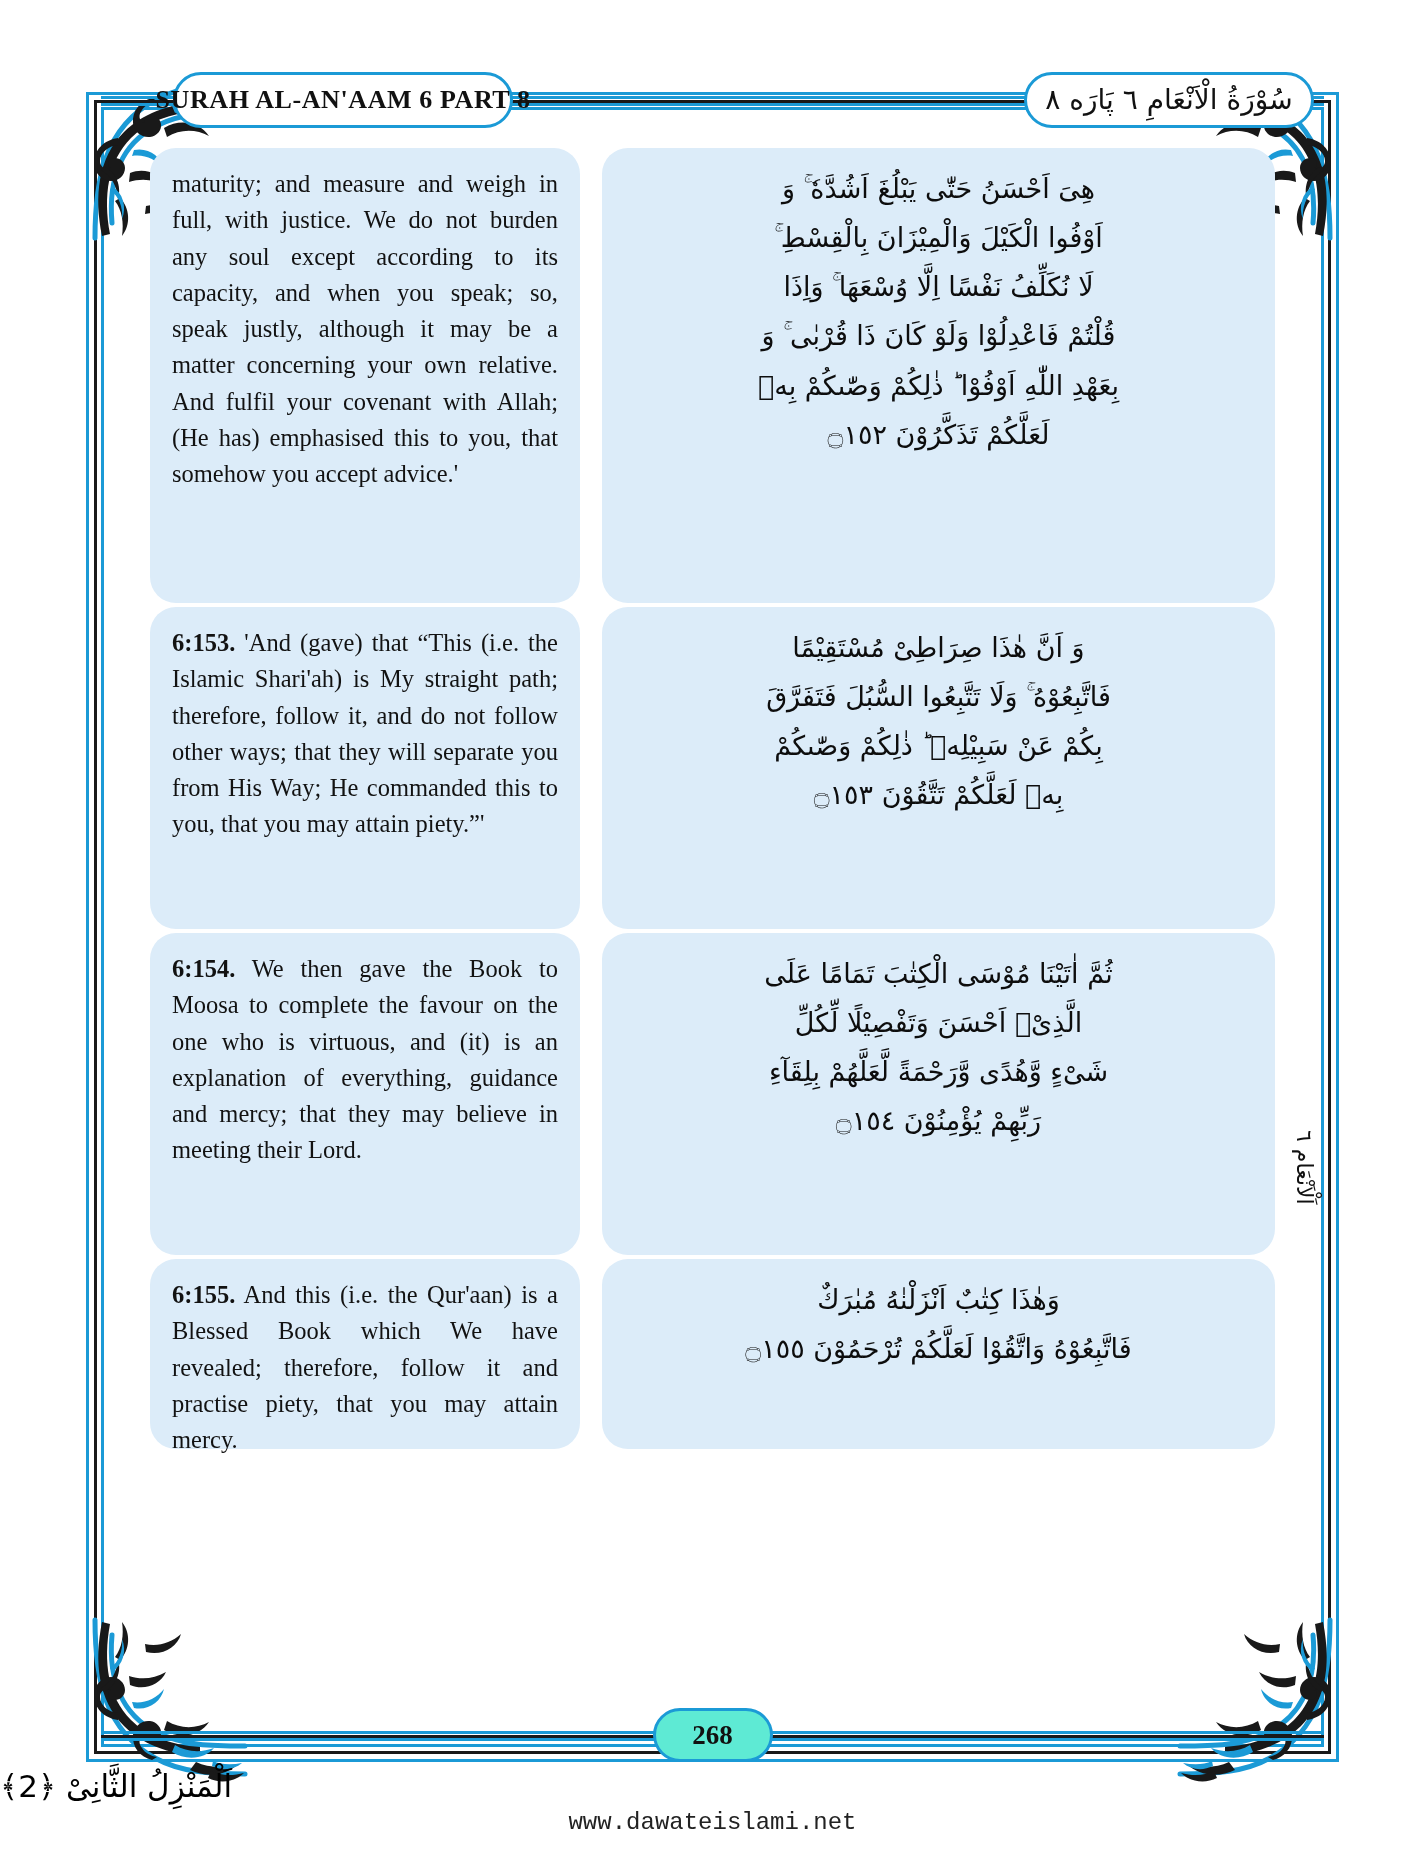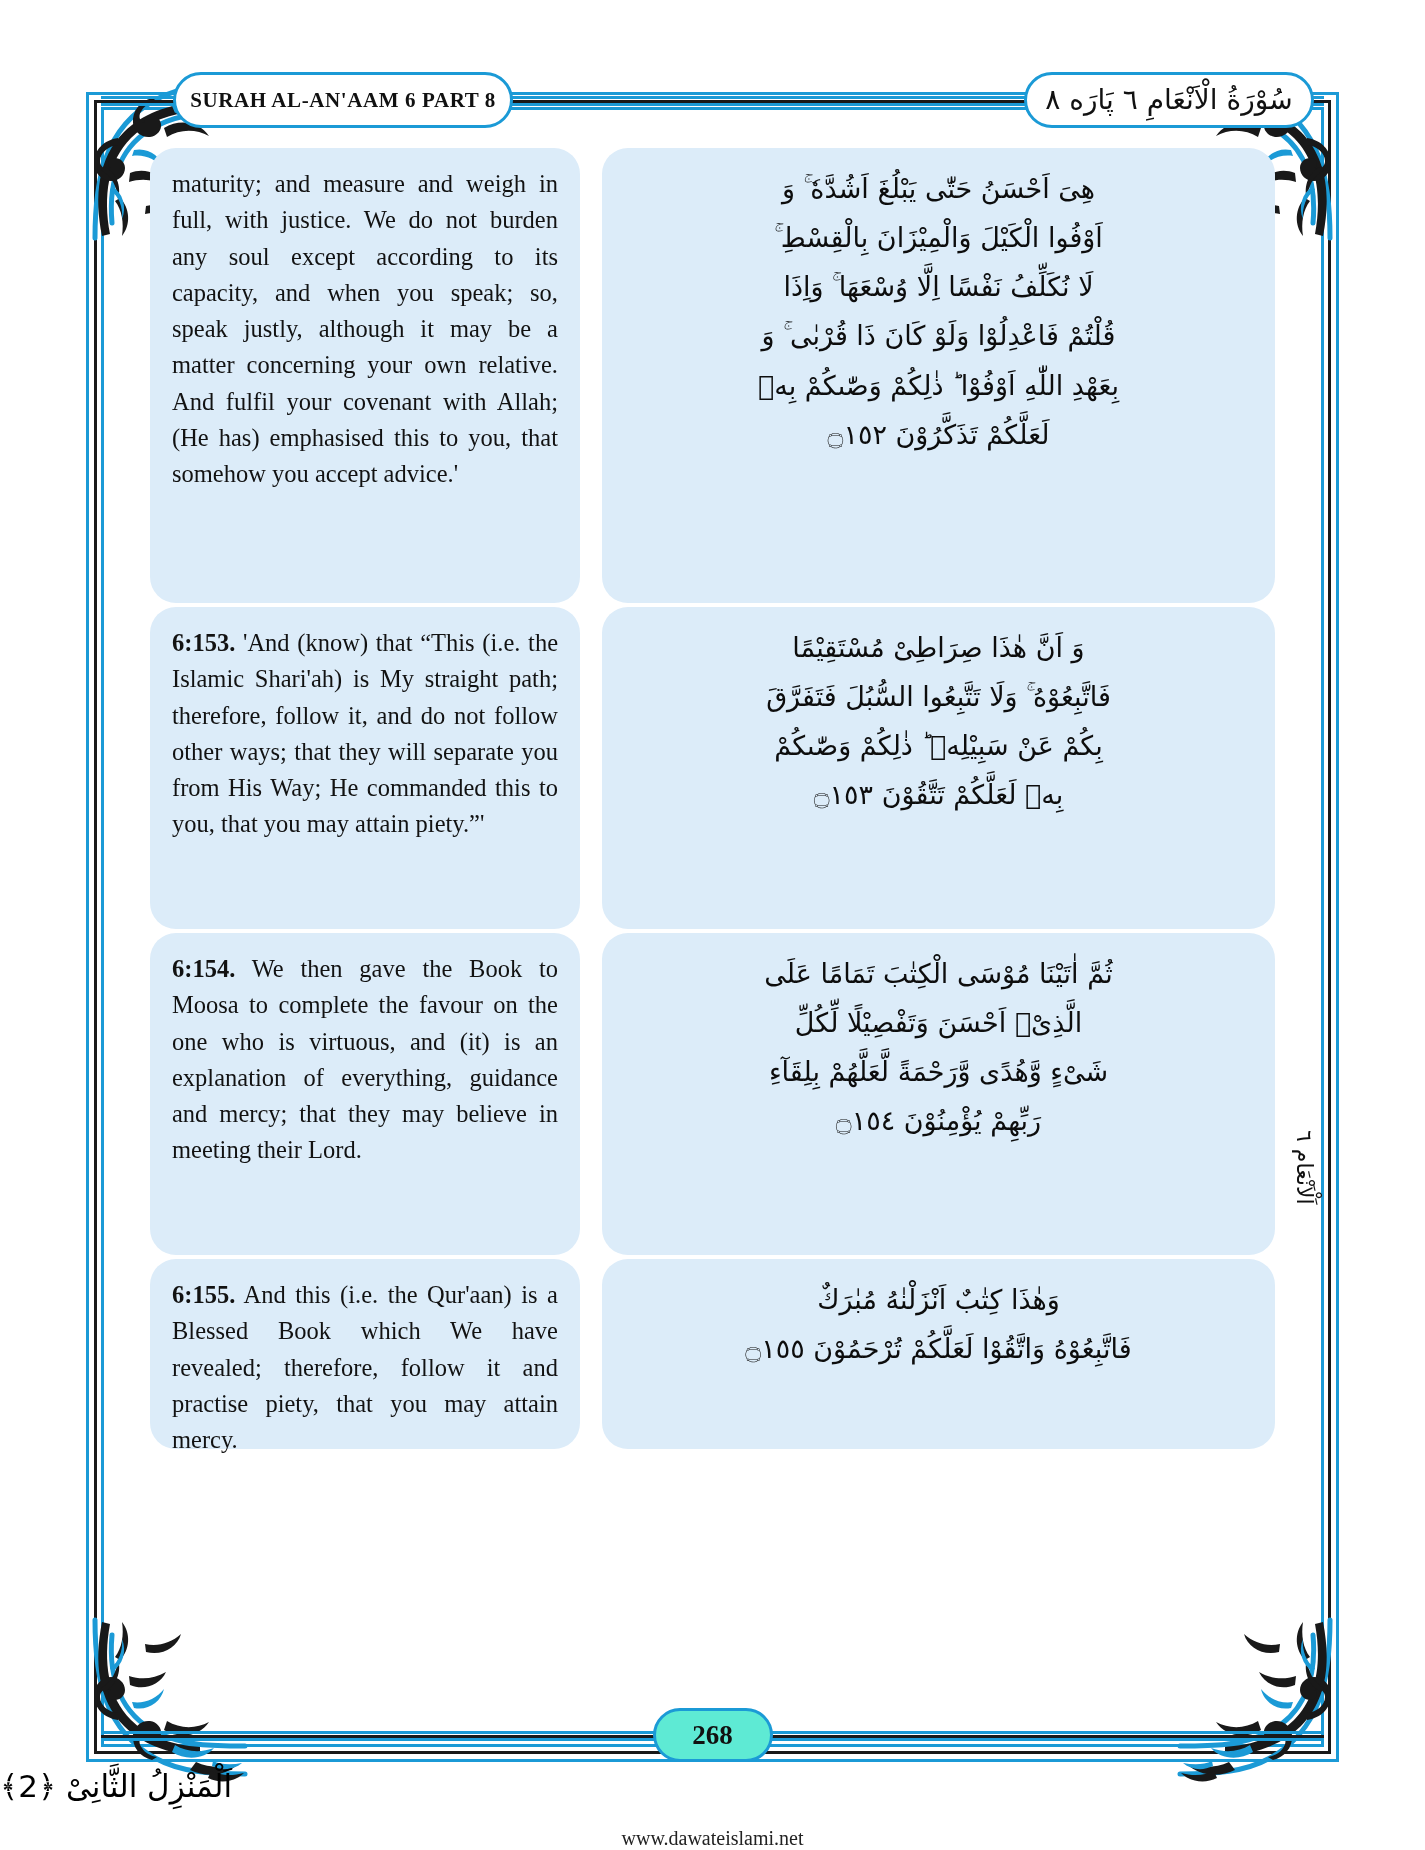--- a/index.html
+++ b/index.html
@@ -53,21 +53,21 @@
     position:absolute;top:0;height:56px;
     background:#ffffff;border:3px solid #1b9ad6;border-radius:30px;
     display:flex;align-items:center;justify-content:center;
     box-sizing:border-box;
   }
   .pill-left{left:72px;width:340px;}
   .pill-right{right:10px;width:290px;}
 
   .surah-en{
     font-family:"Liberation Serif", serif;
-    font-weight:bold;font-size:21px;letter-spacing:.6px;color:#111;
+    font-weight:bold;font-size:26px;letter-spacing:.6px;color:#111;
     white-space:nowrap;
   }
   .surah-ar{
     font-family:"DejaVu Sans", sans-serif;
     font-size:28px;color:#111;white-space:nowrap;direction:rtl;
     line-height:1;
   }
 
   
   .content{
@@ -141,22 +141,22 @@
     box-sizing:border-box;
   }
   .page-num{font-size:27px;font-weight:bold;color:#111;font-family:"Liberation Serif",serif;}
 
   .manzil{
     position:absolute;left:0;right:0;bottom:46px;text-align:left;
     font-family:"DejaVu Sans", sans-serif;font-size:31px;color:#000000;
     direction:rtl;
   }
   .site{
-    position:absolute;left:0;right:0;bottom:0;text-align:center;
-    font-family:Liberation Serif, serif;font-size:20px;color:#222;
+    position:absolute;left:0;right:0;bottom:14px;text-align:center;
+    font-family:Liberation Mono, monospace;font-size:24px;color:#222;
   }
 </style>
 </head>
 <body>
 
 <div class="page">
 
   <div class="frame-outer"></div>
   <div class="frame-mid"></div>
   <div class="frame-inner"></div>
@@ -279,21 +279,21 @@
   </div>
 
   <div class="content">
 
     <div class="col col-en">
       <div class="panel panel-en b1">
         <span class="vnum"></span><span>maturity; and measure and weigh in full, with justice. We do not burden any soul except according to its capacity, and when you speak; so, speak justly, although it may be a matter concerning your own relative. And fulfil your covenant with Allah; (He has) emphasised this to you, that somehow you accept advice.'</span>
       </div>
       <div class="panel panel-en b2">
         <span class="vnum">6:153.</span>
-        <span>'And (know) that “This (i.e. the Islamic Shari'ah) is My straight path; therefore, follow it, and do not follow other ways; that they will separate you from His Way; He commanded this to you, that you may attain piety.”'</span>
+        <span>'And (gave) that “This (i.e. the Islamic Shari'ah) is My straight path; therefore, follow it, and do not follow other ways; that they will separate you from His Way; He commanded this to you, that you may attain piety.”'</span>
       </div>
       <div class="panel panel-en b3">
         <span class="vnum">6:154.</span>
         <span>We then gave the Book to Moosa to complete the favour on the one who is virtuous, and (it) is an explanation of everything, guidance and mercy; that they may believe in meeting their Lord.</span>
       </div>
       <div class="panel panel-en b4">
         <span class="vnum">6:155.</span>
         <span>And this (i.e. the Qur'aan) is a Blessed Book which We have revealed; therefore, follow it and practise piety, that you may attain mercy.</span>
       </div>
     </div>

